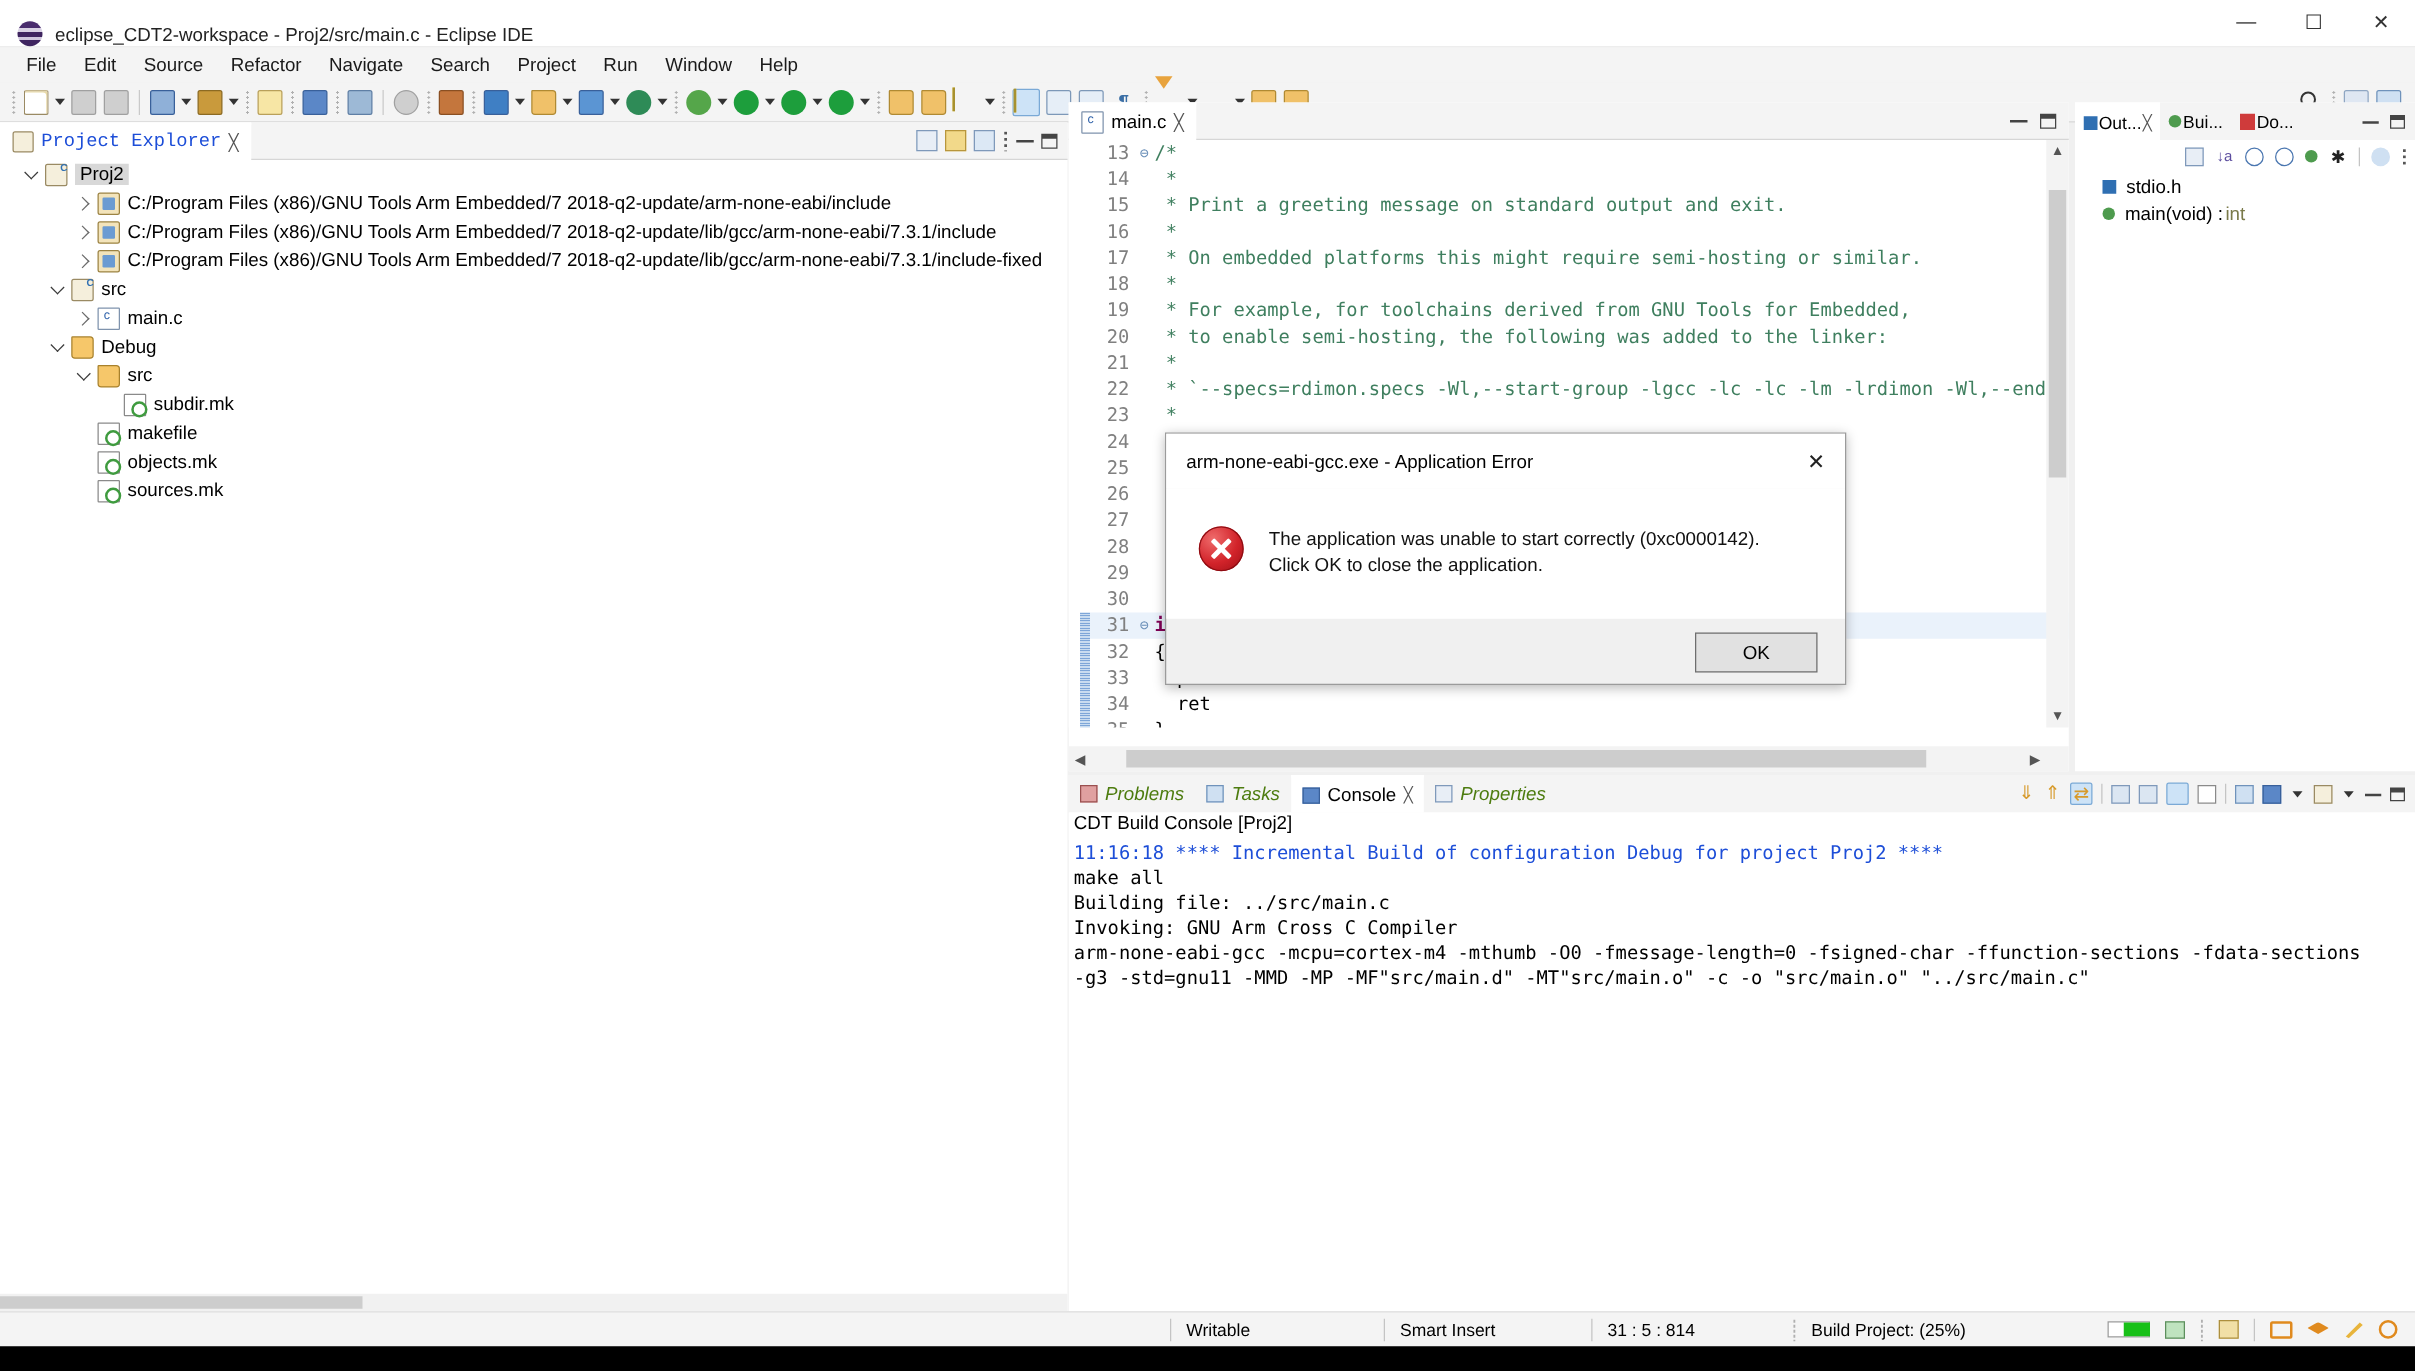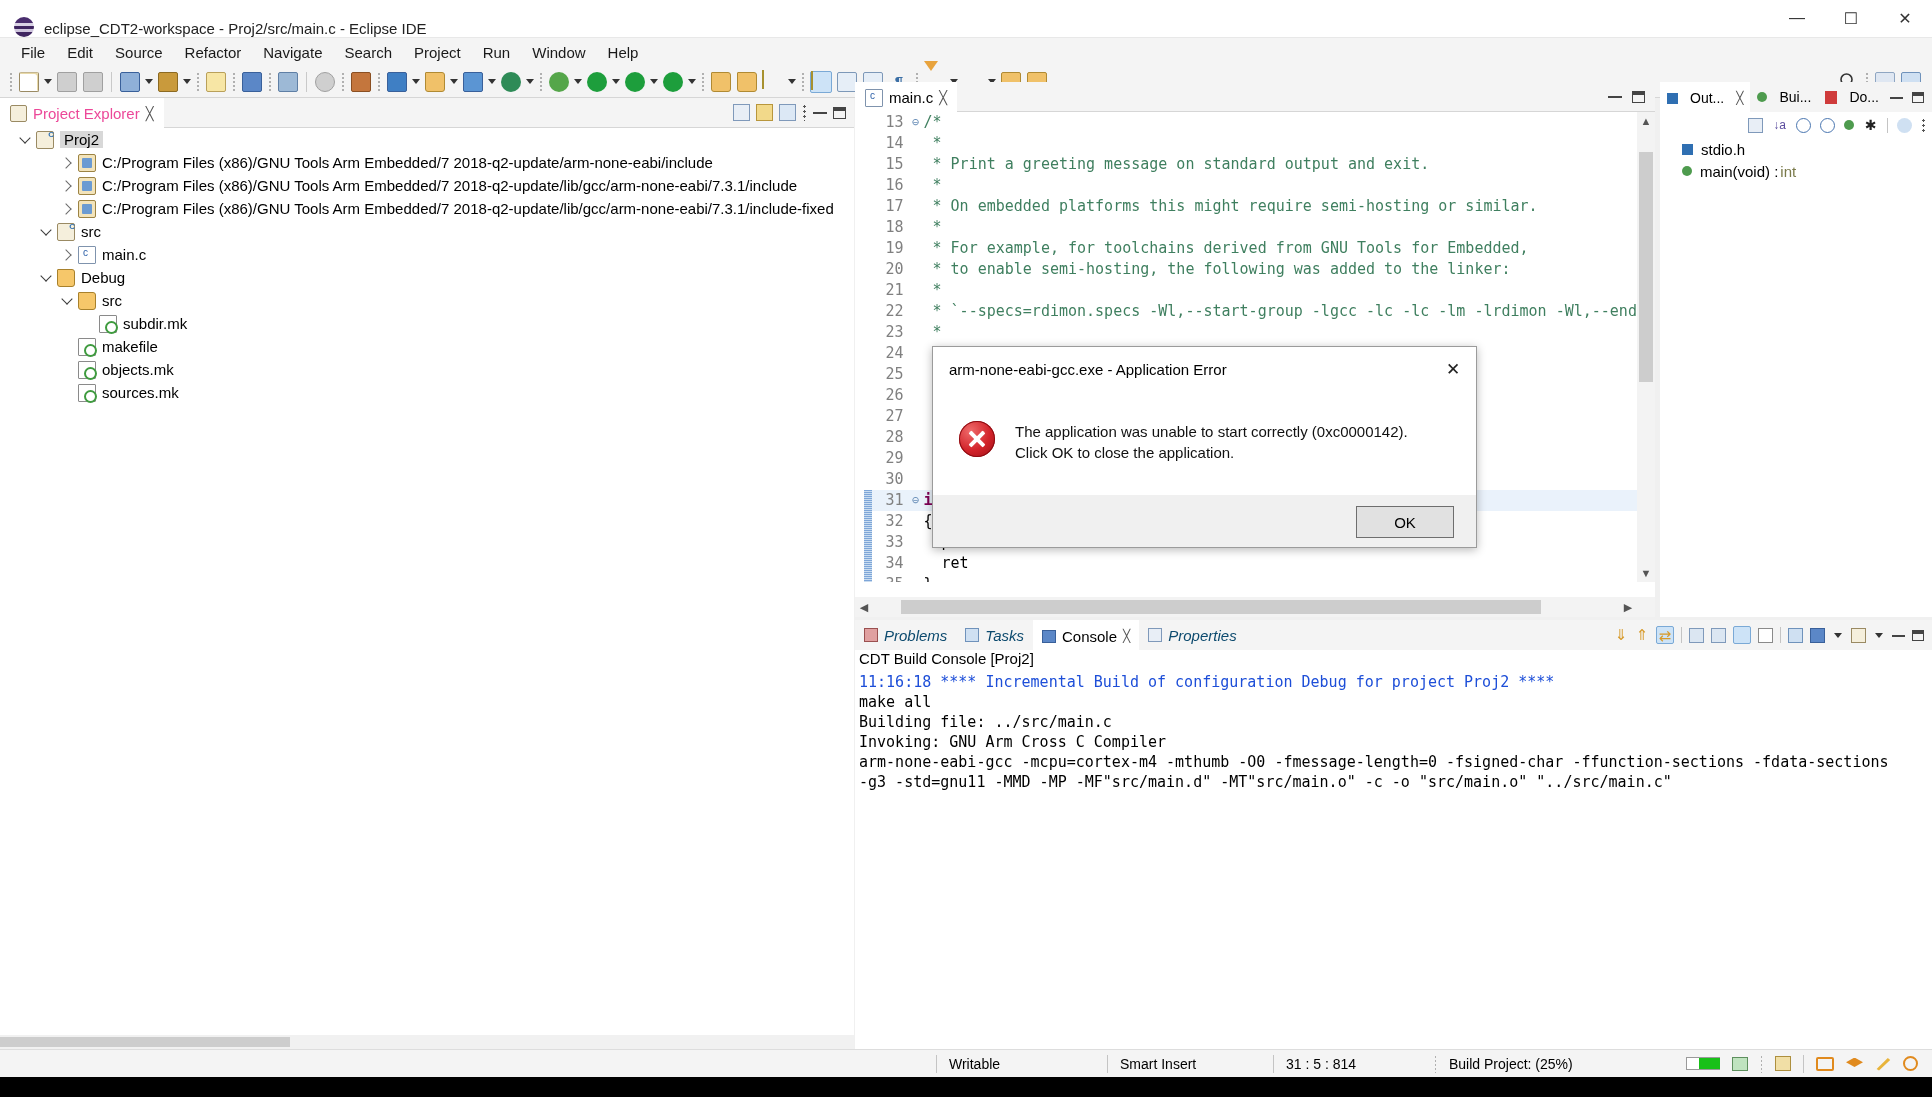--- a/index.html
+++ b/index.html
@@ -65,21 +65,21 @@
   .ic-pencil { background:#f5da6a; border:1px solid #a7912f; transform:rotate(-40deg); width:18px; height:7px; margin-top:7px; }
   .tb-pressed { background:#cde3f7; border:1px solid #7aa9d6; border-radius:2px; }
   .arrow-dn { width:0;height:0;border-left:7px solid transparent;border-right:7px solid transparent;border-top:10px solid #e8a33d; margin:5px auto 0; }
   .arrow-up { width:0;height:0;border-left:7px solid transparent;border-right:7px solid transparent;border-bottom:10px solid #e8a33d; margin:5px auto 0; }
 
   
   .px-panel { position:absolute; left:0; top:98px; width:854px; height:951px; background:#fff; }
   .px-tabrow { height:30px; background:#f4f4f4; display:flex; align-items:center; border-bottom:1px solid #d6d6d6; }
   .px-tab { display:flex; align-items:center; gap:6px; height:30px; padding:0 10px;
             background:#ffffff; border-top:2px solid #ffffff; font-size:15px; }
-  .px-tab .lbl { color:#ec4899; }
+  .px-tab .lbl { color:#1d4ed8;font-family:Liberation Mono, monospace; }
   .px-tab .xmark { color:#555; font-size:13px; }
   .px-tb-icon { width:17px; height:17px; }
   .px-toolbar { margin-left:auto; display:flex; align-items:center; gap:6px; padding-right:8px; }
   .px-body { position:relative; height:921px; overflow:hidden; }
 
   .tree-row { display:flex; align-items:center; height:23px; font-size:15px; white-space:nowrap; }
   .tw { width:22px; height:23px; display:flex; align-items:center; justify-content:center; flex:none; color:#444; font-size:12px; }
   .chev-d::after { content:""; display:block; width:7px;height:7px; border-right:1.6px solid #3b3b3b; border-bottom:1.6px solid #3b3b3b; transform:rotate(45deg); margin-top:-4px;}
   .chev-r::after { content:""; display:block; width:7px;height:7px; border-right:1.6px solid #6a6a6a; border-bottom:1.6px solid #6a6a6a; transform:rotate(-45deg); margin-left:-3px;}
   .ticon { width:18px; height:18px; margin-right:6px; flex:none; position:relative; }
@@ -116,31 +116,31 @@
       repeating-linear-gradient(0deg,#7ea6d8 0,#7ea6d8 1px,#c9dcf0 1px,#c9dcf0 2px); }
   .ed-vscroll { position:absolute; right:0; top:30px; width:18px; height:470px; background:#f3f3f3; }
   .ed-vthumb { position:absolute; left:2px; top:40px; width:14px; height:230px; background:#cdcdcd; }
   .ed-hscroll { position:absolute; left:0; bottom:0; width:800px; height:20px; background:#f3f3f3; display:flex; align-items:center; }
   .ed-hthumb { position:absolute; left:46px; top:3px; width:640px; height:14px; background:#cdcdcd; }
   .scroll-arrow { width:18px;height:18px;display:flex;align-items:center;justify-content:center;color:#555;font-size:11px; }
 
   
   .right-panel { position:absolute; left:1660px; top:82px; width:272px; height:535px; background:#fff; }
   .rp-tabrow { height:30px; background:#f4f4f4; display:flex; align-items:center; }
-  .rp-tab { display:flex; align-items:center; gap:12px; height:30px; padding:0 7px; font-size:14px;text-align:right; }
+  .rp-tab { display:flex; align-items:center; gap:1px; height:30px; padding:0 7px; font-size:14px;text-align:right; }
   .rp-tab.active { background:#fff; border-top:2px solid #fff; }
   .rp-toolbar { height:26px; display:flex; align-items:center; justify-content:flex-end; gap:9px; padding-right:6px; background:#fff; }
   .rp-item { display:flex; align-items:center; height:22px; padding-left:22px; font-size:15px; gap:8px; }
   .dot-green { width:10px;height:10px;border-radius:50%;background:#4e9b4e; flex:none; }
   .sq-blue { width:11px;height:11px;background:#2f6fb2; flex:none; }
 
   
   .console { position:absolute; left:855px; top:620px; width:1077px; height:429px; background:#fff; }
   .cs-tabrow { height:30px; background:#f4f4f4; display:flex; align-items:center; }
-  .cs-tab { display:flex; align-items:center; gap:6px; height:30px; padding:0 9px; font-size:15px; font-style:italic; color:#0c4a6e; }
+  .cs-tab { display:flex; align-items:center; gap:6px; height:30px; padding:0 9px; font-size:15px; font-style:italic; color:#4d7c0f; }
   .cs-tab.active { background:#fff; border-top:2px solid #fff; font-style:normal; color:#000; }
   .cs-toolbar { margin-left:auto; display:flex; align-items:center; gap:7px; padding-right:8px; }
   .cs-title { height:22px; font-size:15px; padding-left:4px; background:#fff; }
   .cs-out { font-family:"DejaVu Sans Mono", monospace; font-size:15px; line-height:20px; padding-left:4px; white-space:pre; }
   .cs-blue { color:#1d4ed8; }
 
   
   .statusbar { position:absolute; left:0; bottom:20px; width:1932px; height:28px; background:#f4f4f4;
                display:flex; align-items:center; font-size:14px; border-top:1px solid #ddd; }
   .sb-cell { padding:0 12px; height:20px; display:flex; align-items:center; }

